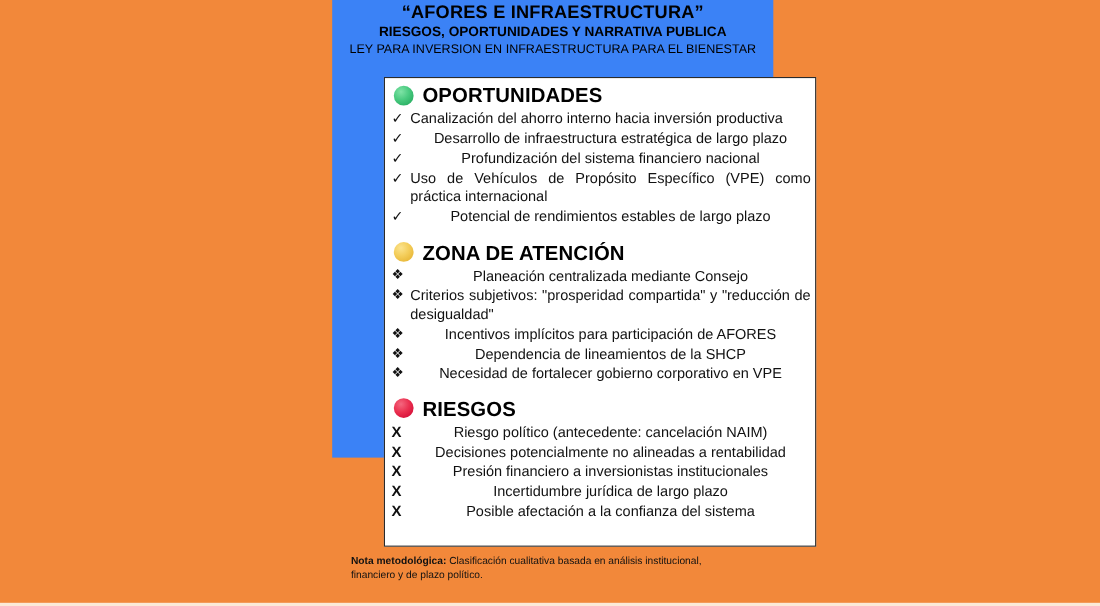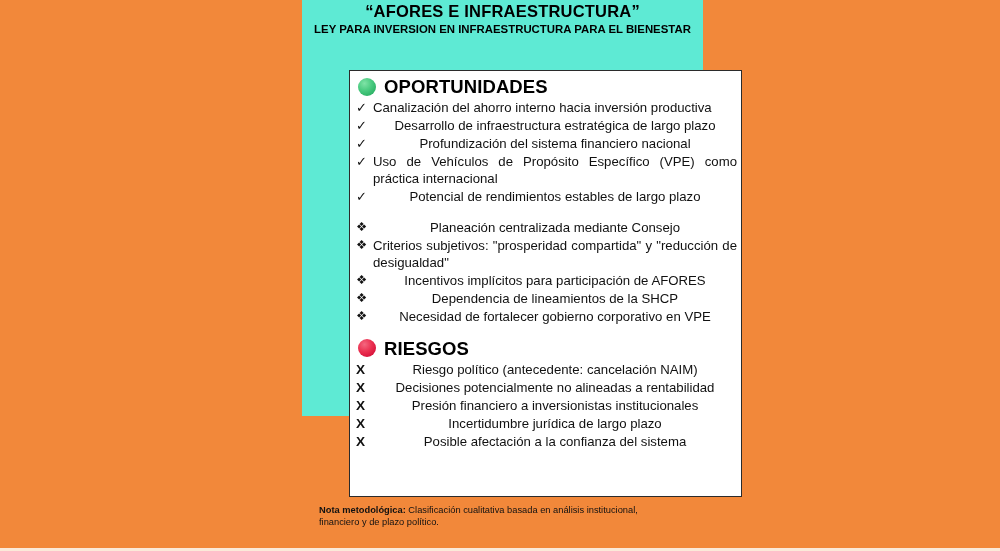--- a/index.html
+++ b/index.html
@@ -18,21 +18,21 @@
     width: 1000px;
     height: 551px;
   }
   
   #card {
     position: absolute;
     left: 302px;
     top: 0px;
     width: 401px;
     height: 416px;
-    background: #5eead4;
+    background: #3b82f6;
     box-sizing: border-box;
   }
   #card-bottom-strip {
     position: absolute;
     left: 0px;
     top: 548px;
     width: 1000px;
     height: 3px;
     background: #FBEAD9;
   }
@@ -52,21 +52,21 @@
   .t2 {
     font-size: 12.4px;
     font-weight: bold;
     color: #000000;
     line-height: 15px;
     margin-top: 1px;
     white-space: nowrap;
   }
   .t3 {
     font-size: 11.4px;
-    font-weight: bold;
+    font-weight: normal;
     color: #000000;
     line-height: 14px;
     margin-top: 1px;
     white-space: nowrap;
   }
   
   #content-box {
     position: absolute;
     left: 4px;
     top: 70px;
@@ -159,20 +159,21 @@
 </style>
 </head>
 <body>
 
 <div id="stage">
 
   <div id="card">
 
     <div class="title-block">
       <div class="t1">“AFORES E INFRAESTRUCTURA”</div>
+      <div class="t2">RIESGOS, OPORTUNIDADES Y NARRATIVA PUBLICA</div>
       <div class="t3">LEY  PARA INVERSION EN INFRAESTRUCTURA PARA  EL BIENESTAR</div>
     </div>
 
     <div id="content-box">
       <div id="sections-host">
           <div class="section">
             <div class="section-head">
               <span class="dot dot-green"></span>
               <span class="section-title">OPORTUNIDADES</span>
             </div>
@@ -194,20 +195,24 @@
                 <span class="itext justify">Uso de Vehículos de Propósito Específico (VPE) como práctica internacional</span>
               </li>
               <li>
                 <span class="marker ">✓</span>
                 <span class="itext">Potencial de rendimientos estables de largo plazo</span>
               </li>
             </ul>
           </div>
           <div class="gap-lg"></div>
           <div class="section">
+            <div class="section-head">
+              <span class="dot dot-yellow"></span>
+              <span class="section-title">ZONA DE ATENCIÓN</span>
+            </div>
             <ul class="items">
               <li>
                 <span class="marker marker-diamond">❖</span>
                 <span class="itext">Planeación centralizada mediante Consejo</span>
               </li>
               <li>
                 <span class="marker marker-diamond">❖</span>
                 <span class="itext justify">Criterios subjetivos: "prosperidad compartida" y "reducción de desigualdad"</span>
               </li>
               <li>

